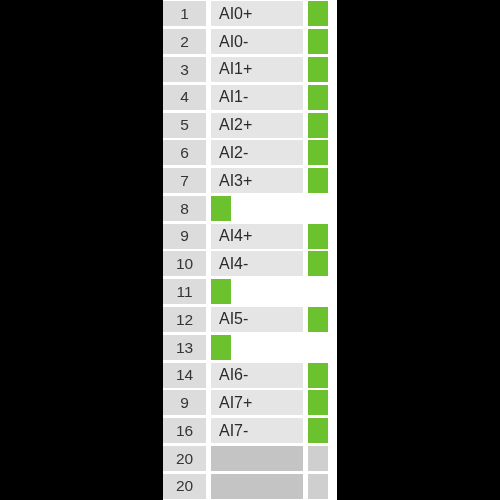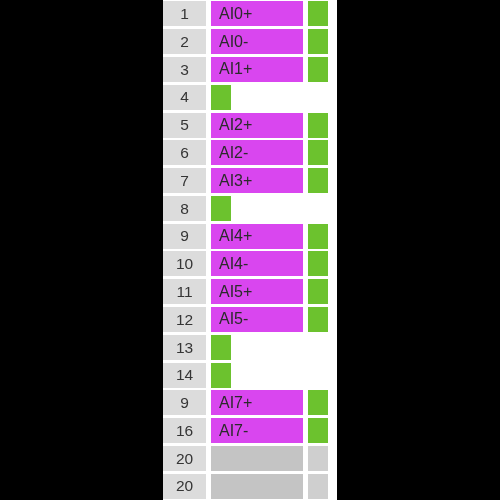--- a/index.html
+++ b/index.html
@@ -56,21 +56,21 @@
     align-items: center;
     justify-content: center;
     letter-spacing: 0px;
     box-sizing: border-box;
   }
 
   
   .pin-label {
     flex: 1 1 auto;
     margin-left: 5px;
-    background: #d946ef;
+    background: #e5e5e5;
     color: #2b2b2b;
     font-size: 16px;
     line-height: 1;
     display: flex;
     align-items: center;
     padding-left: 8px;
     box-sizing: border-box;
     font-weight: 400;
   }
 
@@ -107,20 +107,21 @@
         <div class="pin-label">AI0-</div>
         <div class="pin-status active"></div>
       </div>
       <div class="pin-row">
         <div class="pin-number">3</div>
         <div class="pin-label">AI1+</div>
         <div class="pin-status active"></div>
       </div>
       <div class="pin-row">
         <div class="pin-number">4</div>
+        <div class="pin-label">AI1-</div>
         <div class="pin-status active"></div>
       </div>
       <div class="pin-row">
         <div class="pin-number">5</div>
         <div class="pin-label">AI2+</div>
         <div class="pin-status active"></div>
       </div>
       <div class="pin-row">
         <div class="pin-number">6</div>
         <div class="pin-label">AI2-</div>
@@ -140,34 +141,34 @@
         <div class="pin-label">AI4+</div>
         <div class="pin-status active"></div>
       </div>
       <div class="pin-row">
         <div class="pin-number">10</div>
         <div class="pin-label">AI4-</div>
         <div class="pin-status active"></div>
       </div>
       <div class="pin-row">
         <div class="pin-number">11</div>
-        <div class="pin-label">AI5+</div>
         <div class="pin-status active"></div>
       </div>
       <div class="pin-row">
         <div class="pin-number">12</div>
         <div class="pin-label">AI5-</div>
         <div class="pin-status active"></div>
       </div>
       <div class="pin-row">
         <div class="pin-number">13</div>
         <div class="pin-status active"></div>
       </div>
       <div class="pin-row">
         <div class="pin-number">14</div>
+        <div class="pin-label">AI6-</div>
         <div class="pin-status active"></div>
       </div>
       <div class="pin-row">
         <div class="pin-number">9</div>
         <div class="pin-label">AI7+</div>
         <div class="pin-status active"></div>
       </div>
       <div class="pin-row">
         <div class="pin-number">16</div>
         <div class="pin-label">AI7-</div>

